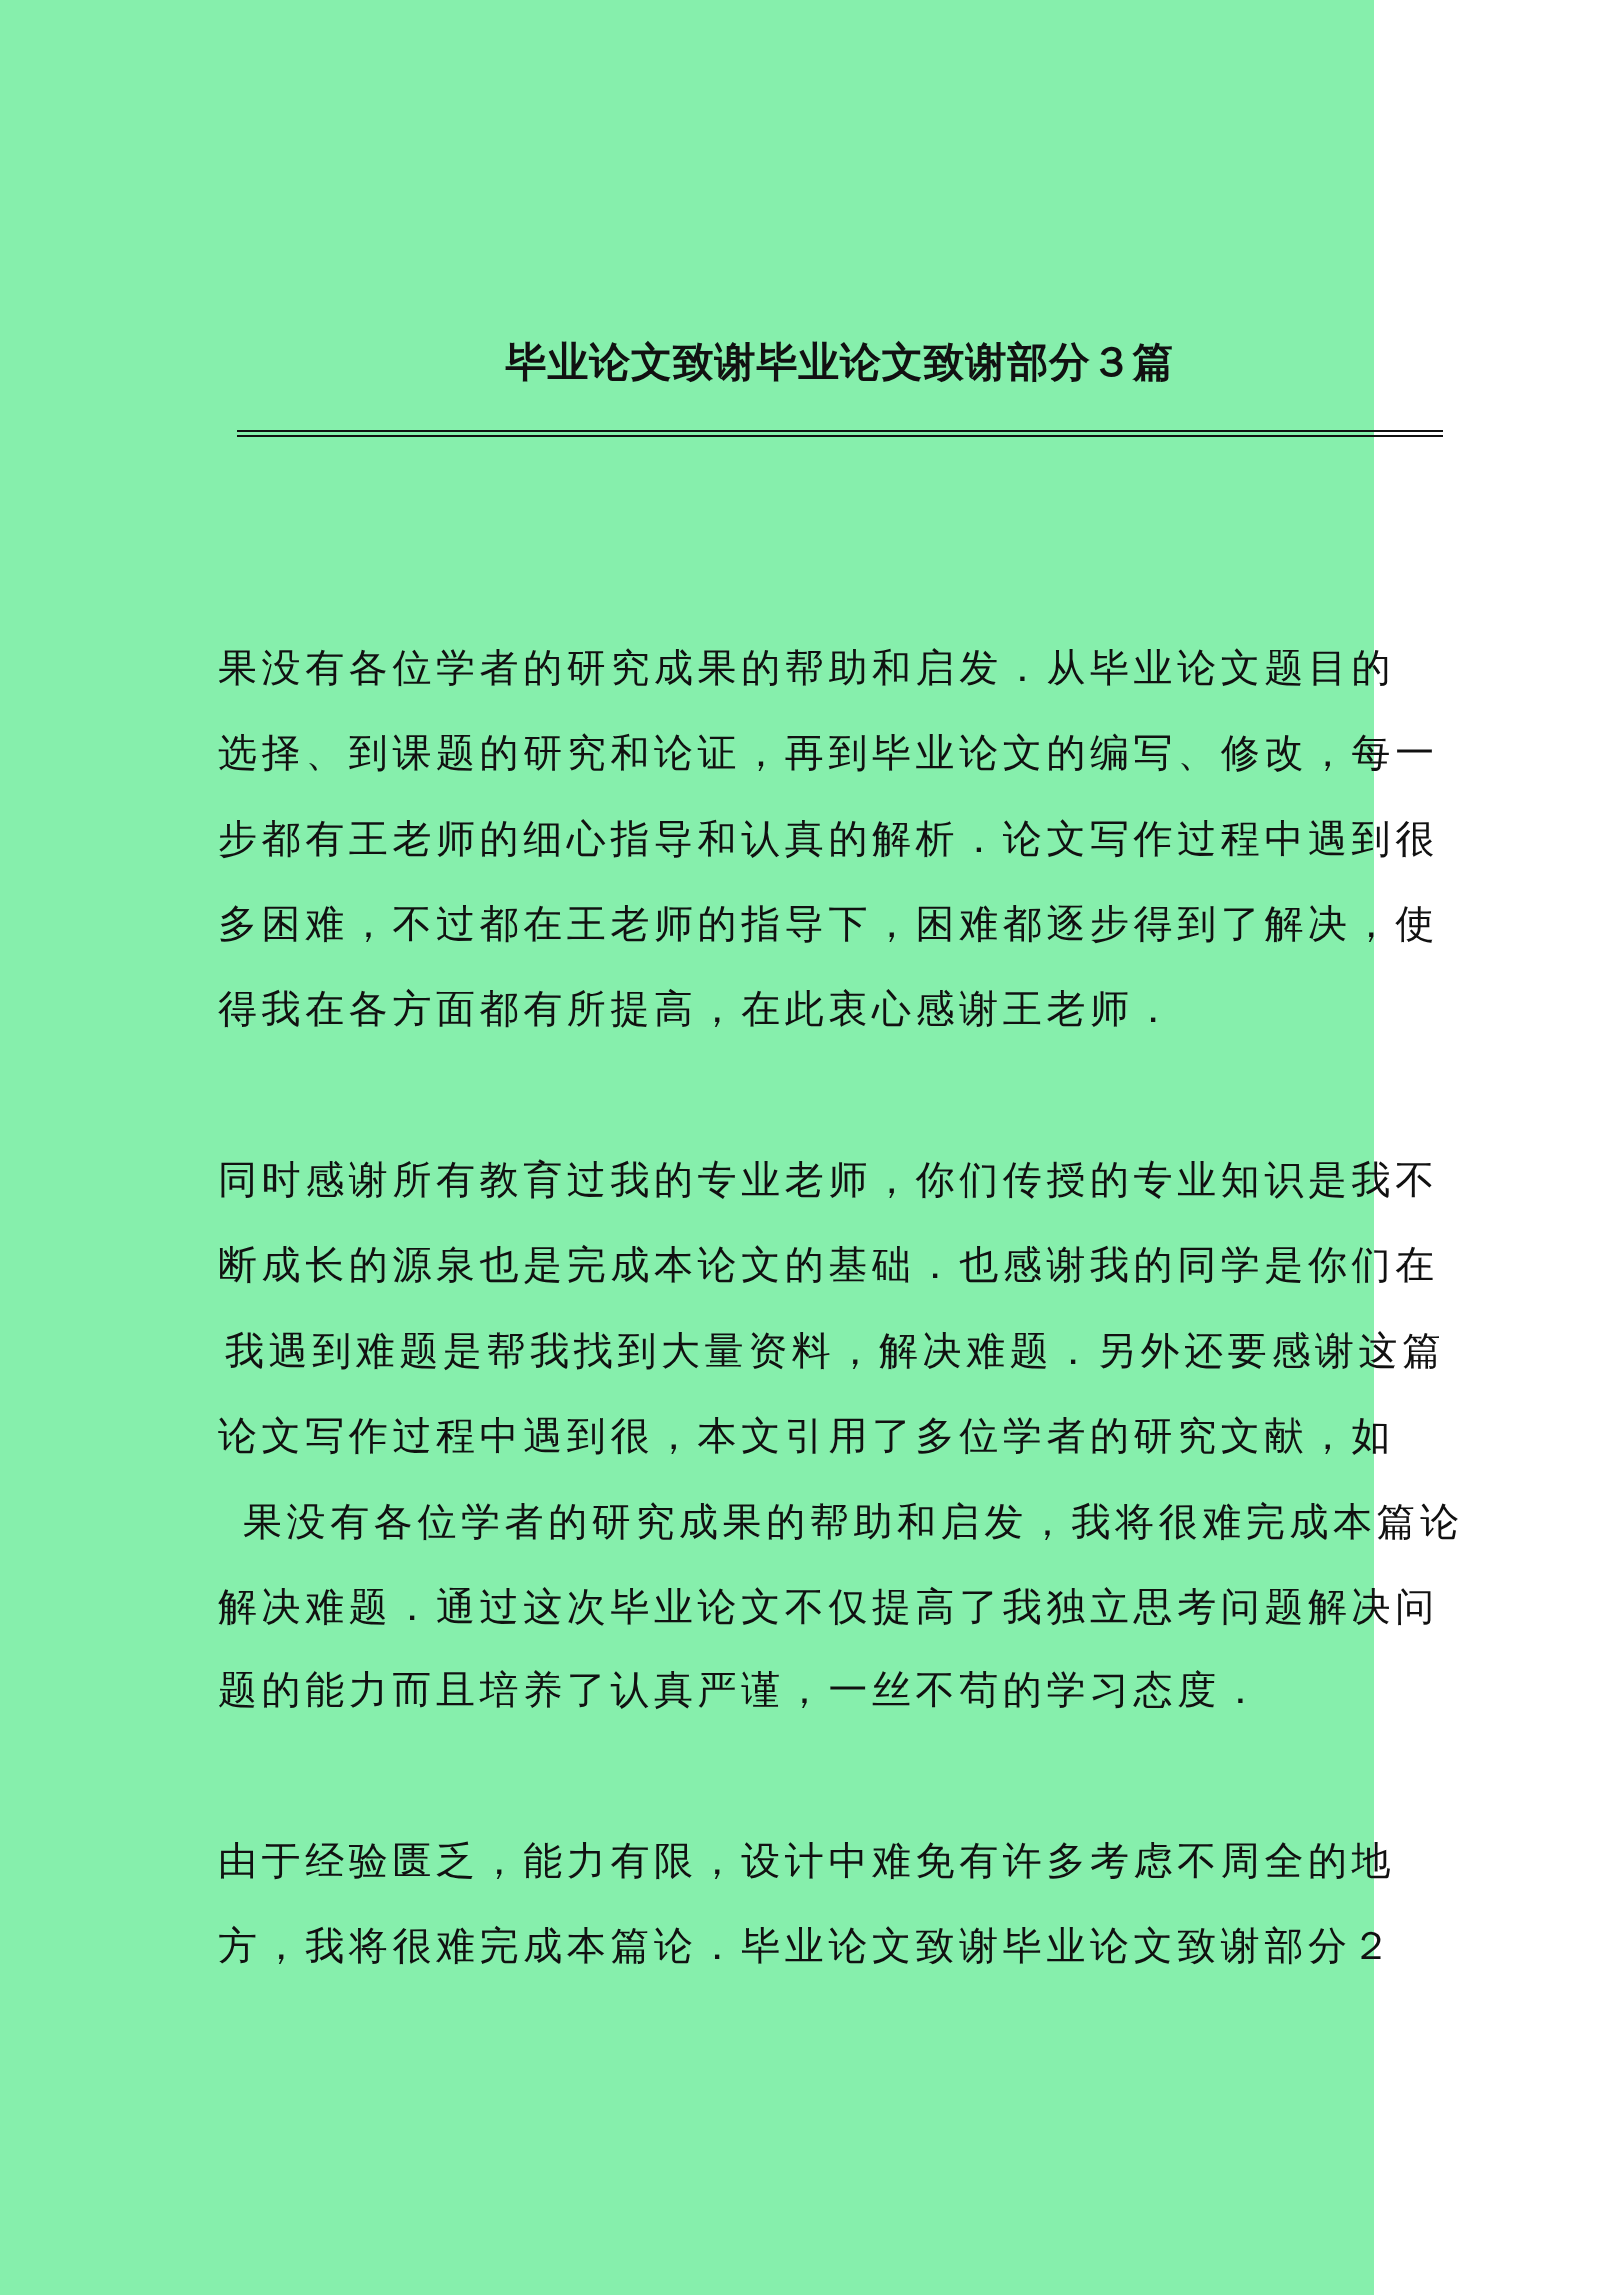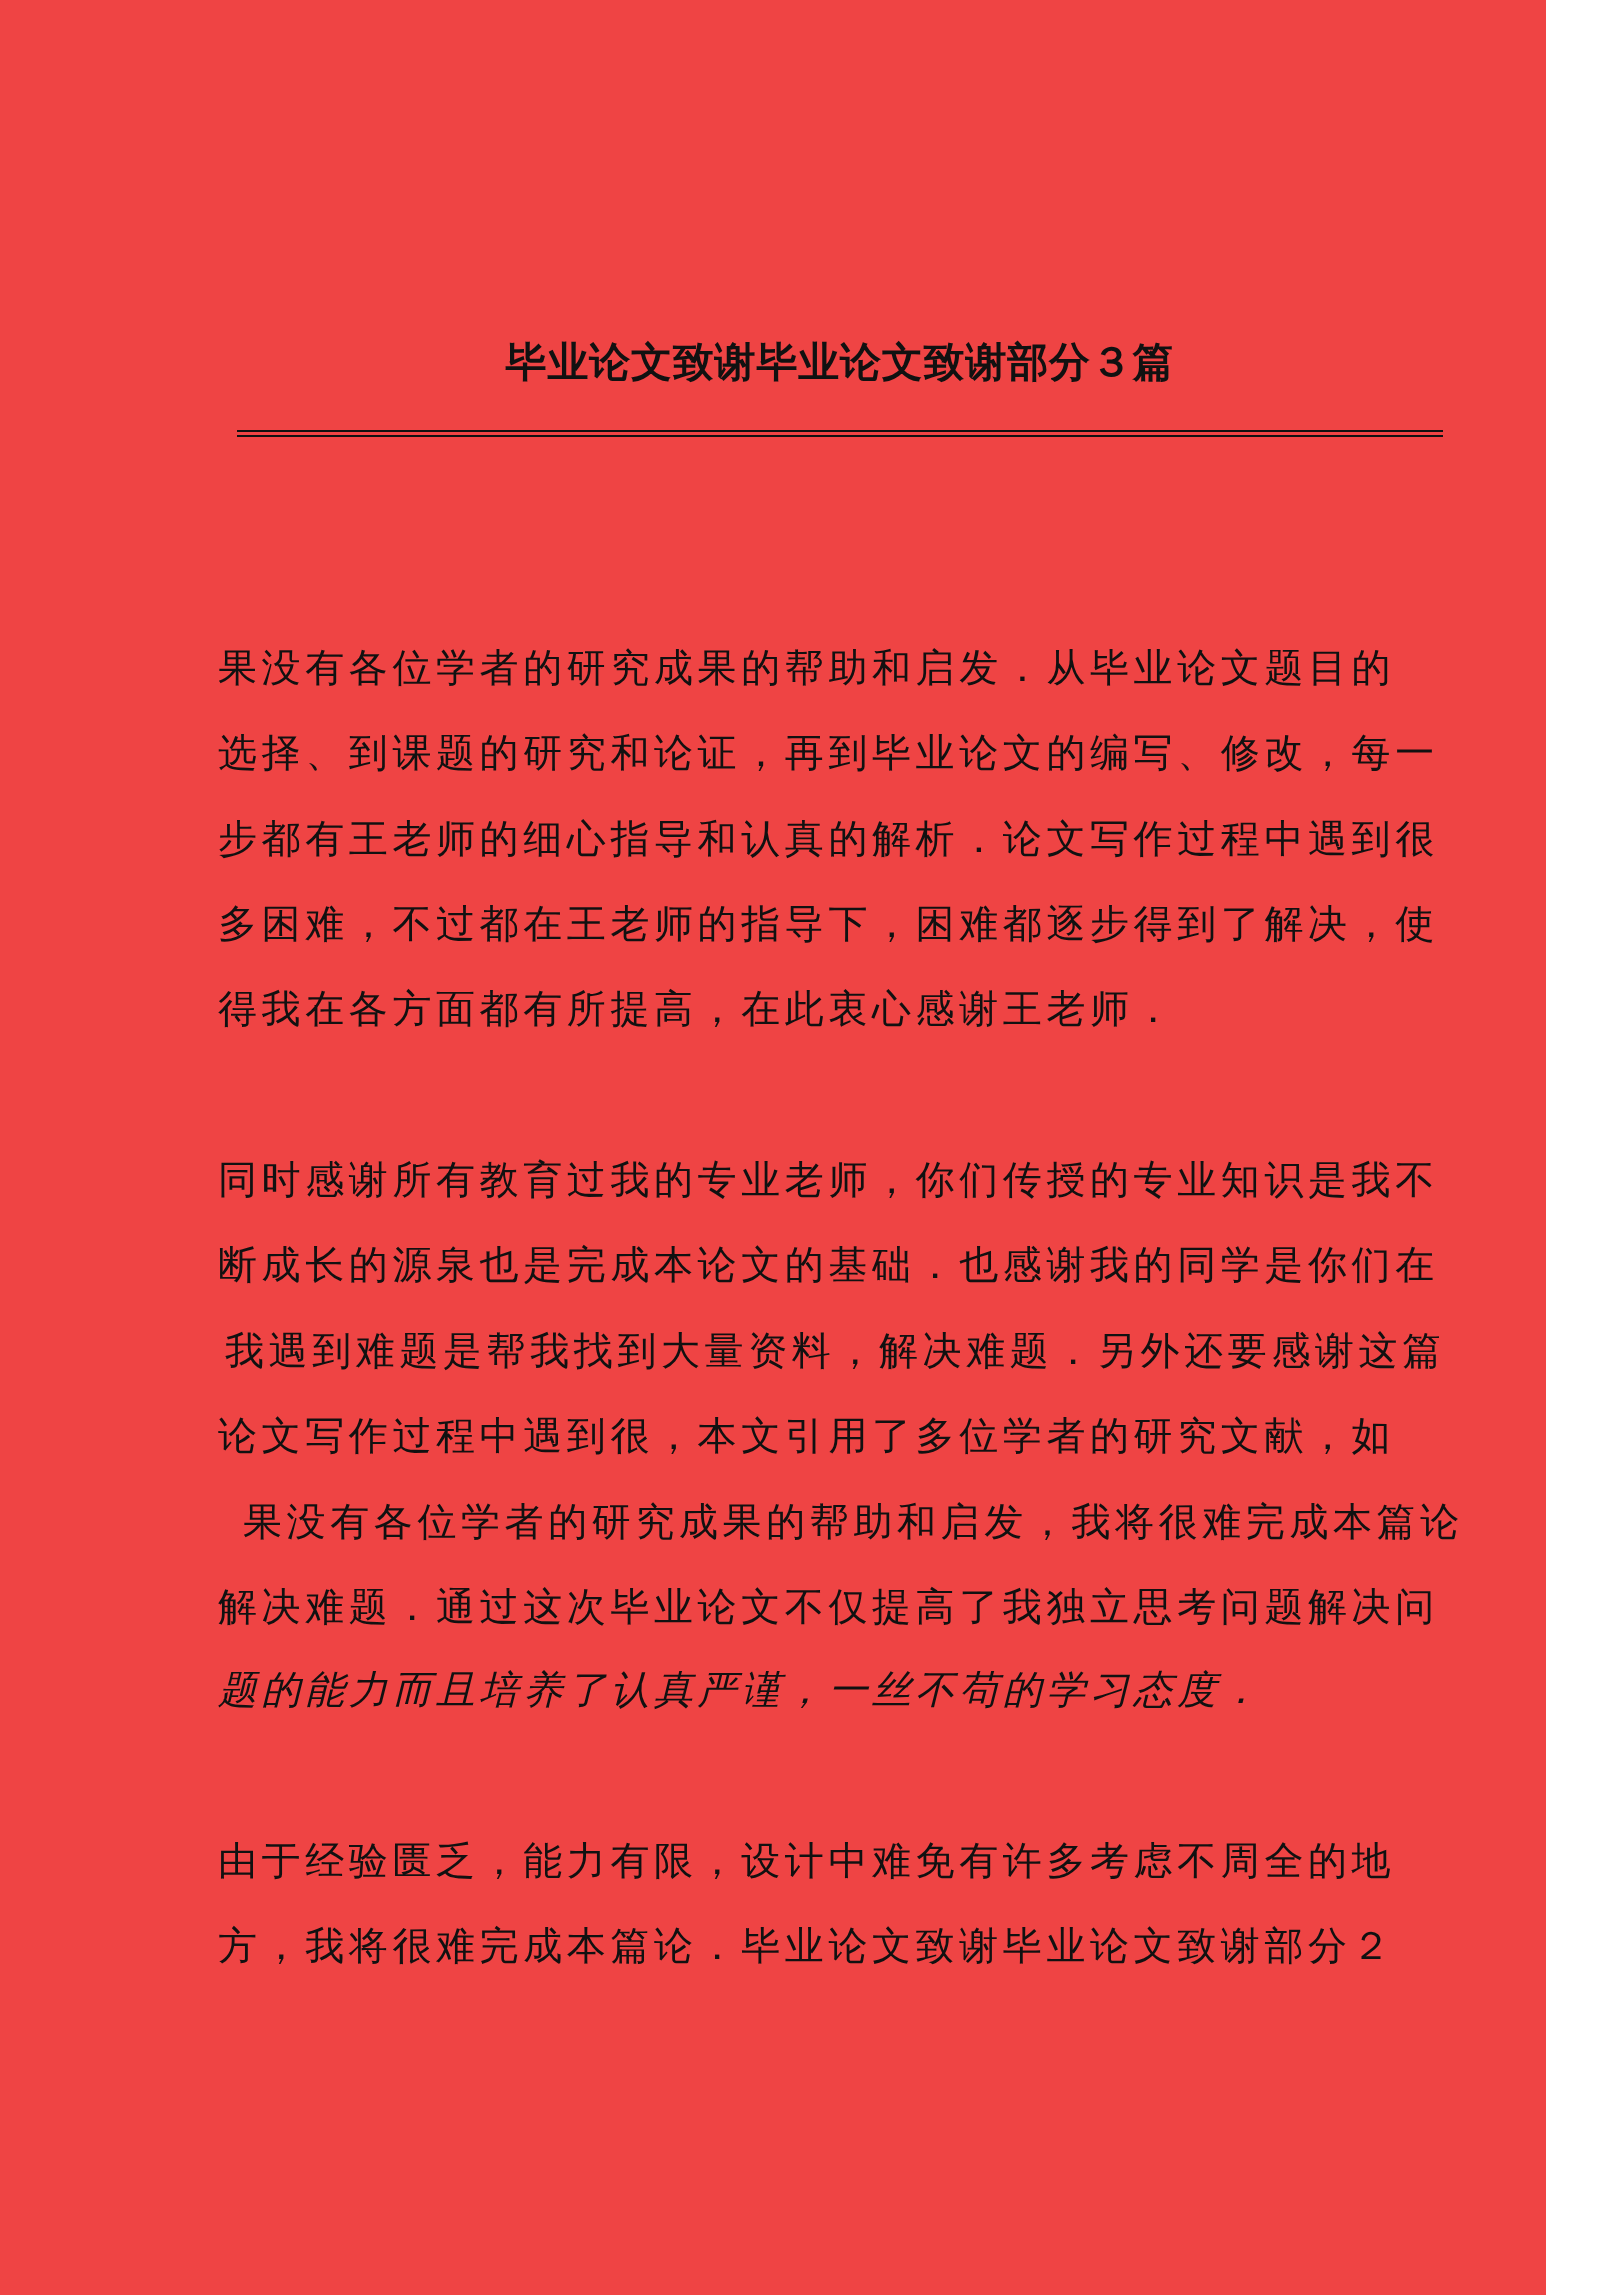--- a/index.html
+++ b/index.html
@@ -11,23 +11,23 @@
       width: 1623px;
       height: 2295px;
       position: relative;
       overflow: hidden;
       color: #111111;
       font-family: "DejaVu Serif", "Liberation Serif", serif;
     }
     .page {
       position: absolute;
       left: 0; top: 0;
-      width: 1546px;
+      width: 1374px;
       height: 2295px;
-      background: #ef4444;
+      background: #86efac;
     }
     .doc-title {
       position: absolute;
       left: 237px;
       width: 1206px;
       top: 335px;
       height: 54px;
       line-height: 54px;
       text-align: center;
       font-size: 41px;
@@ -78,21 +78,21 @@
     <div class="line" style="top:983px;">得我在各方面都有所提高，在此衷心感谢王老师．</div>
   </div>
 
   <div>
     <div class="line" style="top:1154px;">同时感谢所有教育过我的专业老师，你们传授的专业知识是我不</div>
     <div class="line" style="top:1239px;">断成长的源泉也是完成本论文的基础．也感谢我的同学是你们在</div>
     <div class="line" style="top:1325px;margin-left:7px;">我遇到难题是帮我找到大量资料，解决难题．另外还要感谢这篇</div>
     <div class="line" style="top:1410px;">论文写作过程中遇到很，本文引用了多位学者的研究文献，如</div>
     <div class="line" style="top:1496px;margin-left:25px;">果没有各位学者的研究成果的帮助和启发，我将很难完成本篇论</div>
     <div class="line" style="top:1581px;">解决难题．通过这次毕业论文不仅提高了我独立思考问题解决问</div>
-    <div class="line" style="top:1664px;font-style:italic;">题的能力而且培养了认真严谨，一丝不苟的学习态度．</div>
+    <div class="line" style="top:1664px;">题的能力而且培养了认真严谨，一丝不苟的学习态度．</div>
   </div>
 
   <div>
     <div class="line" style="top:1835px;">由于经验匮乏，能力有限，设计中难免有许多考虑不周全的地</div>
     <div class="line" style="top:1920px;">方，我将很难完成本篇论．毕业论文致谢毕业论文致谢部分２</div>
   </div>
 
 </div>
 
 

